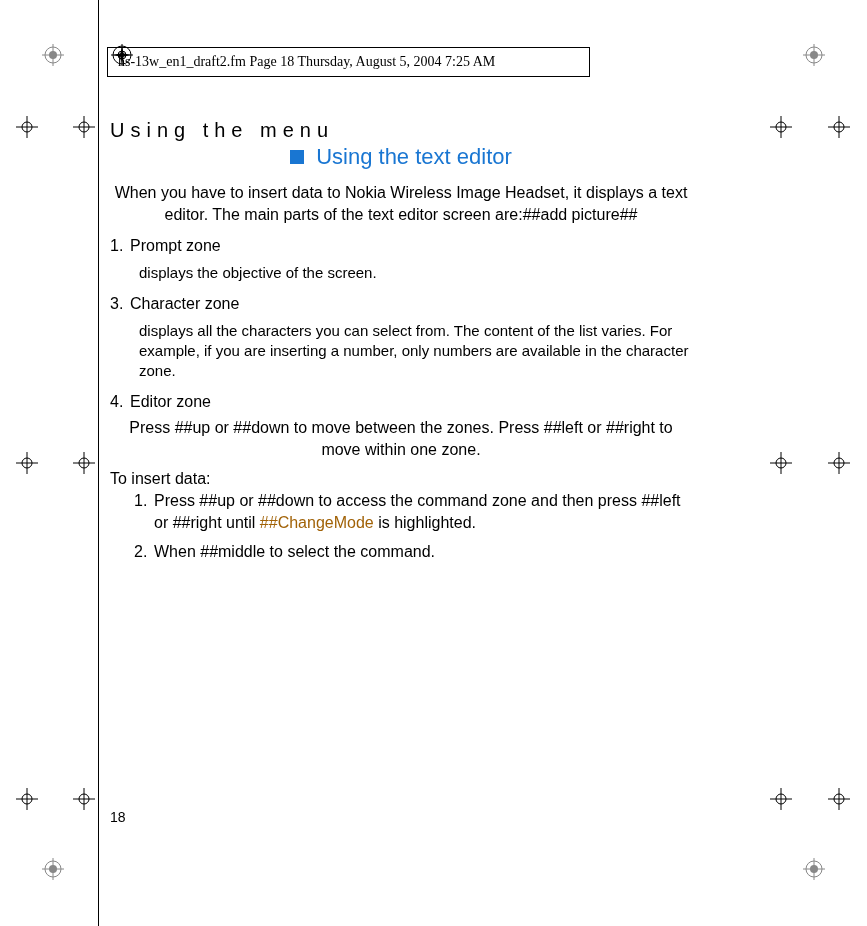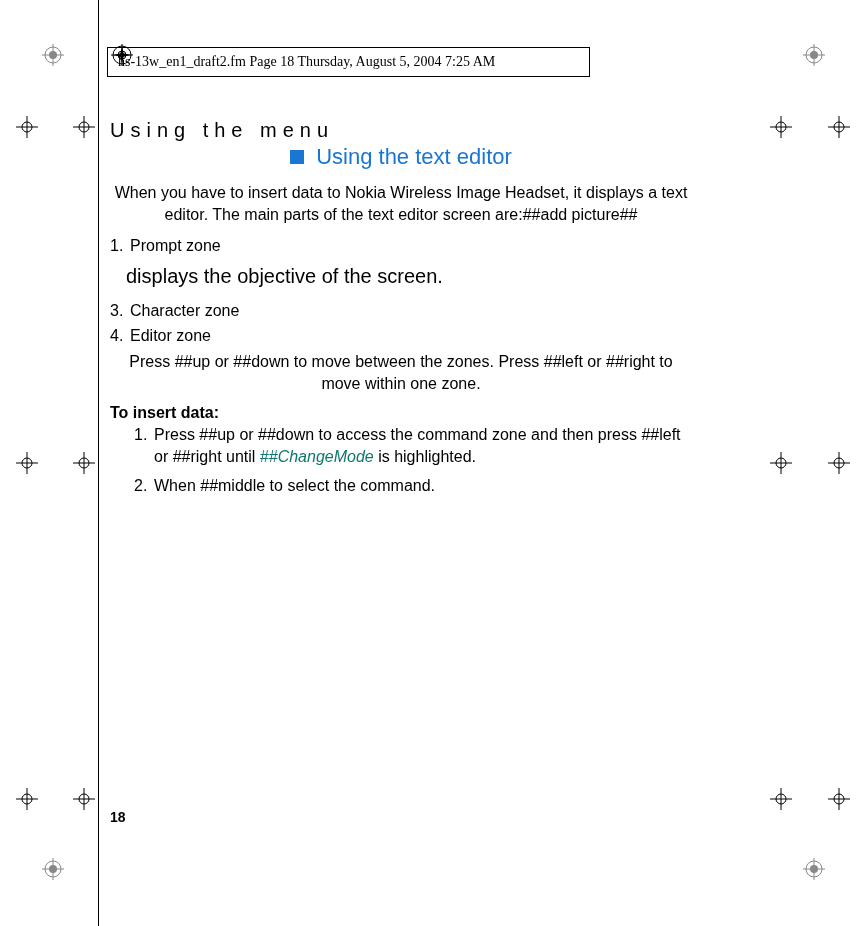--- a/index.html
+++ b/index.html
@@ -79,52 +79,51 @@
       line-height: 1.35;
     }
     .list-num {
       display: inline-block;
       width: 20px;
     }
     .list-label {
       display: inline;
     }
     .list-desc {
-      margin-left: 16px;
+      margin-left: 29px;
       margin-top: 6px;
       margin-bottom: 10px;
-      font-size: 20px;
+      font-size: 15px;
       line-height: 1.35;
     }
     
     .bold-heading {
-      font-weight: bold;
+      font-weight: normal;
       font-size: 16px;
       margin-top: 8px;
       margin-bottom: 2px;
     }
     
     .sublist {
       margin-left: 24px;
     }
     .sublist .list-item {
       margin-bottom: 8px;
     }
     
     .link-text {
-      color: #0f766e;
-      font-style: italic;
+      color: #a16207;
     }
     
     .page-num {
       position: absolute;
       bottom: 101px;
       left: 110px;
       font-size: 14px;
-      font-weight: bold;
+      font-weight: normal;
     }
     
     .guide-line-v {
       position: absolute;
       width: 1px;
       background: #000;
     }
   </style>
 </head>
 <body>
@@ -277,20 +276,21 @@
   <div>
     <div class="list-item">
       <span class="list-num">1.</span><span class="list-label">Prompt zone</span>
     </div>
     <div class="list-desc">displays the objective of the screen.</div>
 
 
     <div class="list-item">
       <span class="list-num">3.</span><span class="list-label">Character zone</span>
     </div>
+    <div class="list-desc">displays all the characters you can select from. The content of the list varies. For example, if you are inserting a number, only numbers are available in the character zone.</div>
 
     <div class="list-item">
       <span class="list-num">4.</span><span class="list-label">Editor zone</span>
     </div>
   </div>
 
   <div class="body-text">Press ##up or ##down to move between the zones. Press ##left or ##right to move within one zone.</div>
 
   <div class="bold-heading">To insert data:</div>
 

